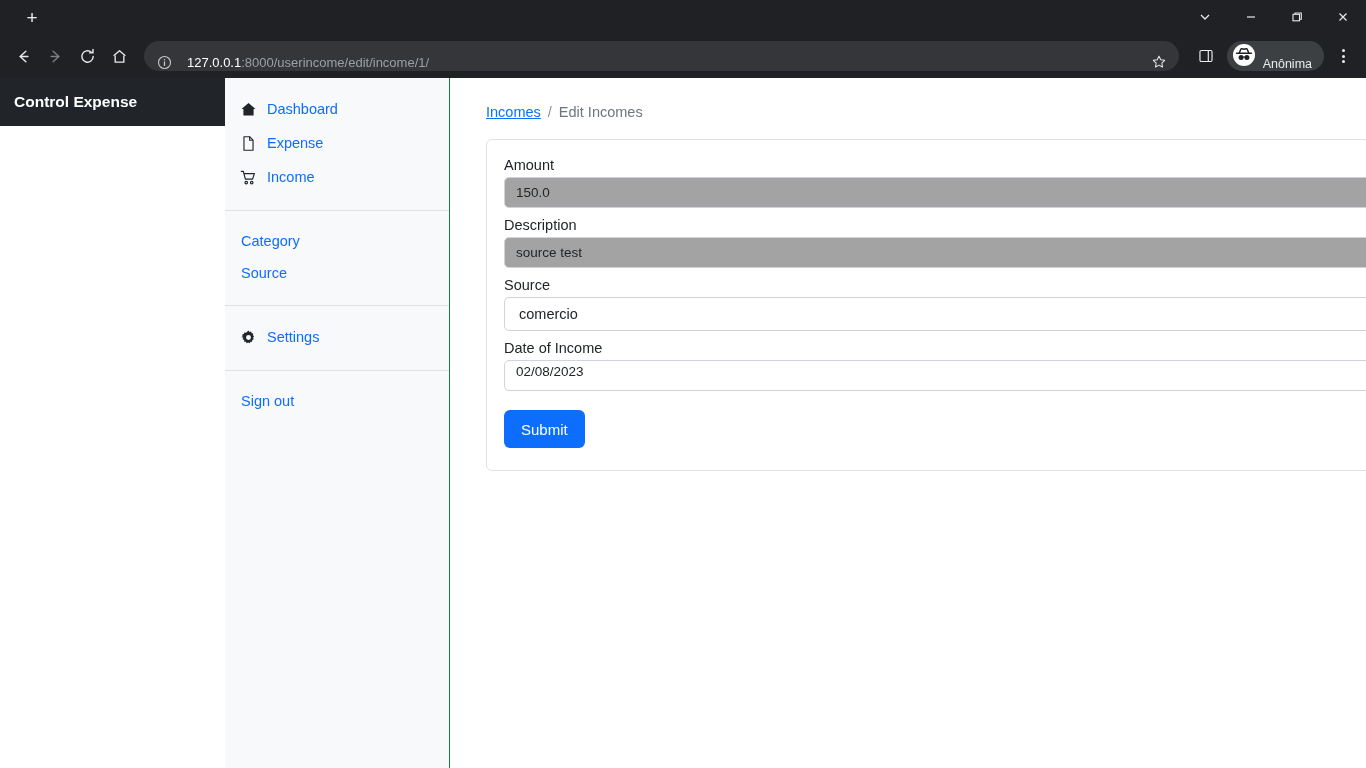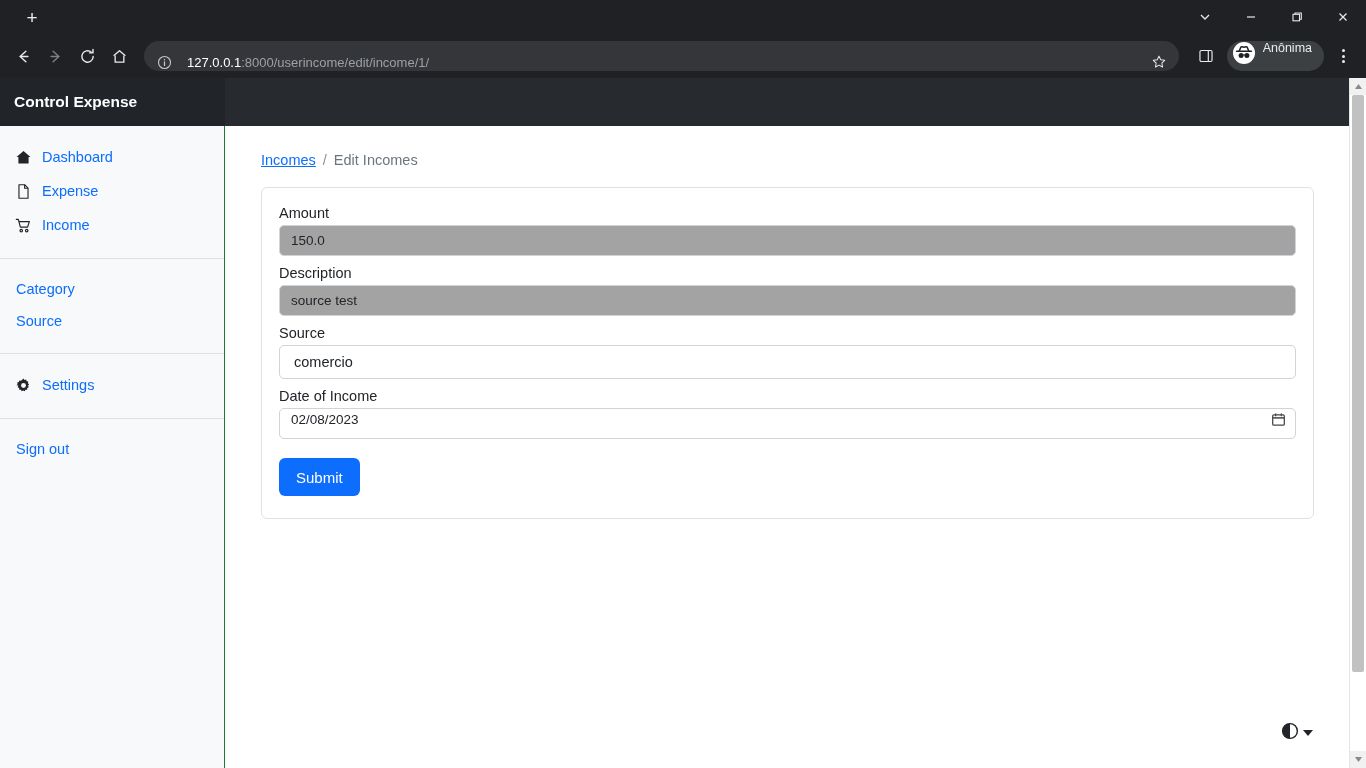--- a/index.html
+++ b/index.html
@@ -73,34 +73,34 @@
   .omni-star {
     width: 28px; height: 28px; flex: 0 0 28px;
     display: flex; align-items: center; justify-content: center; color: #e8eaed;
   }
   .tb-icon {
     width: 30px; height: 30px; flex: 0 0 30px; margin-left: 4px;
     display: flex; align-items: center; justify-content: center; color: #e8eaed;
   }
   .incognito {
     height: 30px; border-radius: 16px; background: #3c4043;
-    display: flex; align-items: flex-start; gap: 7px; padding: 0 12px 0 5px;
+    display: flex; align-items: flex-end; gap: 7px; padding: 0 12px 0 5px;
     margin-left: 4px; flex: 0 0 auto;
   }
   .incognito-label { color: #e8eaed; font-size: 12.5px; white-space: nowrap; }
   .menu-dots {
     width: 30px; height: 30px; flex: 0 0 30px; margin-left: 2px;
     display: flex; flex-direction: column; align-items: center;
     justify-content: center; gap: 2.5px;
   }
   .menu-dots i { width: 3px; height: 3px; border-radius: 50%; background: #e8eaed; display: block; }
 
   
   .viewport { flex: 1 1 auto; display: flex; background: #ffffff; position: relative; overflow: hidden; }
-  .page { flex: 1 1 auto; display: flex; flex-direction: column; min-width: 0; }
+  .page { flex: 1 1 auto; display: flex; flex-direction: row; min-width: 0; }
 
   .appbar { height: 48px; background: #272b30; display: flex; align-items: stretch; flex: 0 0 48px; }
   .brand {
     width: 225px; flex: 0 0 225px; background: #212529;
     display: flex; align-items: center; padding-left: 14px;
     color: #ffffff; font-size: 15.5px; font-weight: bold;
   }
   .appbar-rest { flex: 1 1 auto; }
 
   .body-row { flex: 1 1 auto; display: flex; min-height: 0; }

